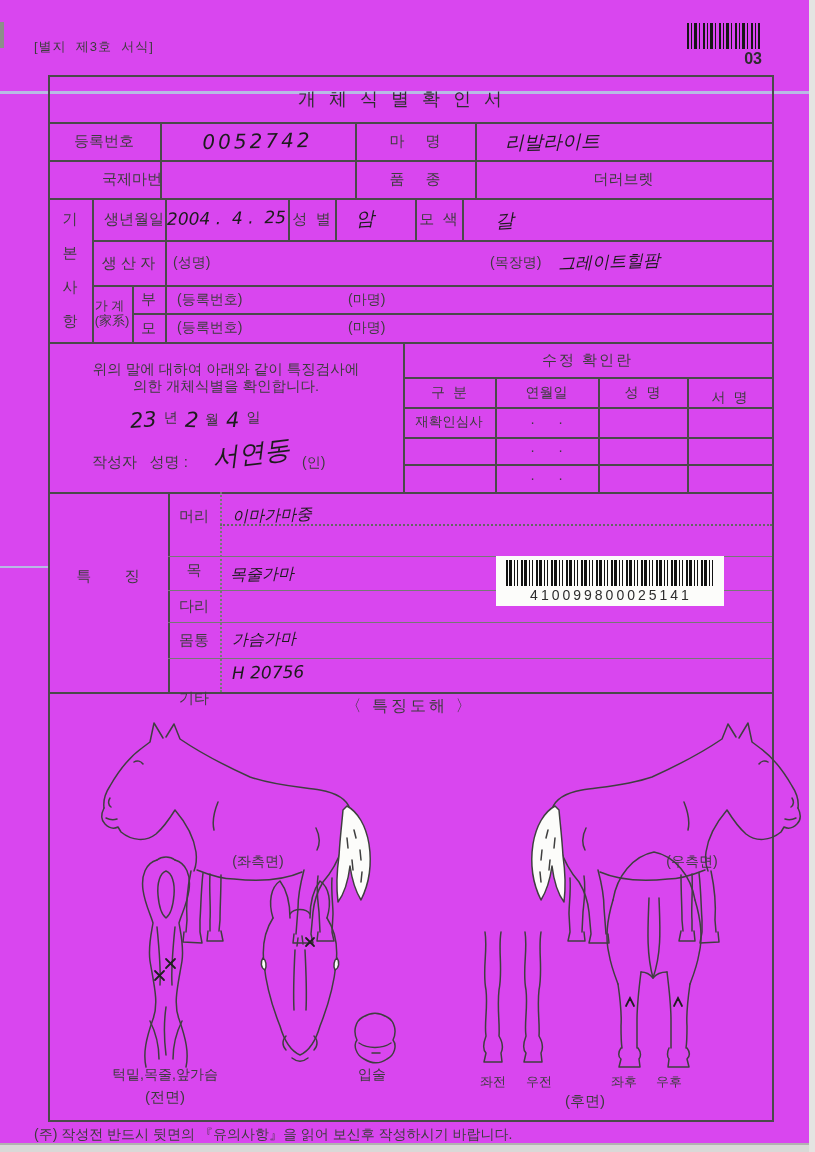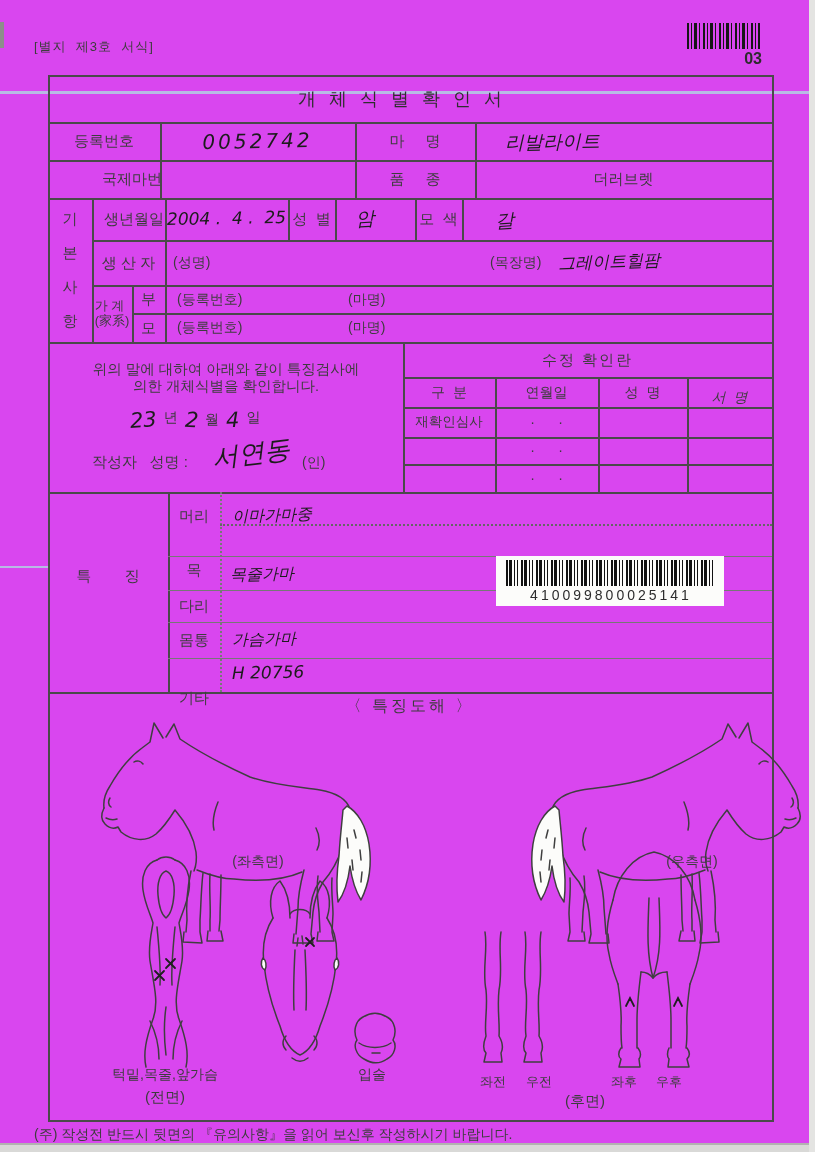--- a/index.html
+++ b/index.html
@@ -121,21 +121,21 @@
   <div class="lh" style="left:403px;top:437px;width:369px;"></div>
   <div class="lh" style="left:403px;top:464px;width:369px;"></div>
   <div class="lv" style="left:495px;top:377px;height:115px;"></div>
   <div class="lv" style="left:598px;top:377px;height:115px;"></div>
   <div class="lv" style="left:687px;top:377px;height:115px;"></div>
 
   <div class="lbl" style="left:403px;top:342px;width:369px;height:35px;letter-spacing:2px;">수정 확인란</div>
   <div class="lbl" style="left:403px;top:377px;width:92px;height:30px;font-size:14px;">구  분</div>
   <div class="lbl" style="left:495px;top:377px;width:103px;height:30px;font-size:14px;">연월일</div>
   <div class="lbl" style="left:598px;top:377px;width:89px;height:30px;font-size:14px;">성  명</div>
-  <div class="lbl" style="left:687px;top:377px;width:85px;height:41px;font-size:14px;font-style:italic;">서  명</div>
+  <div class="lbl" style="left:687px;top:377px;width:85px;height:41px;font-size:14px;">서  명</div>
 
   <div class="lbl" style="left:403px;top:407px;width:92px;height:30px;font-size:13.5px;">재확인심사</div>
   <div class="lbl" style="left:495px;top:407px;width:103px;height:30px;font-size:14px;">·      ·</div>
   <div class="lbl" style="left:403px;top:437px;width:92px;height:27px;font-size:13.5px;"></div>
   <div class="lbl" style="left:495px;top:437px;width:103px;height:27px;font-size:14px;">·      ·</div>
   <div class="lbl" style="left:403px;top:464px;width:92px;height:28px;font-size:13.5px;"></div>
   <div class="lbl" style="left:495px;top:464px;width:103px;height:28px;font-size:14px;">·      ·</div>
 
   <div class="lv" style="left:168px;top:492px;height:200px;"></div>
   <div class="lv dot" style="left:220px;top:492px;height:200px;"></div>

